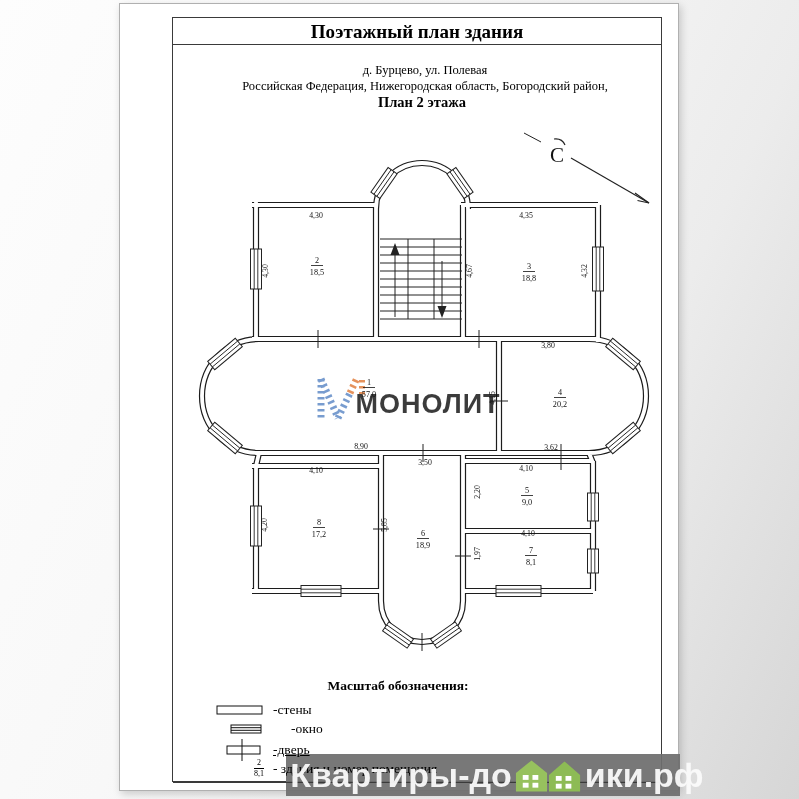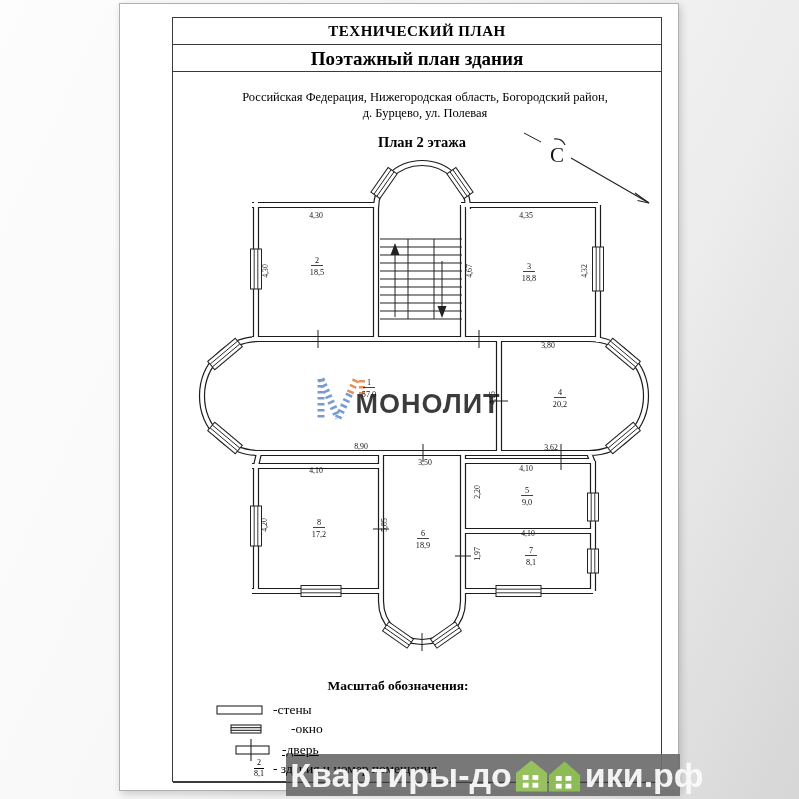--- a/index.html
+++ b/index.html
@@ -6,21 +6,21 @@
   body{width:799px;height:799px;font-family:"Liberation Serif","DejaVu Serif",serif;}
   .page{position:relative;width:799px;height:799px;overflow:hidden;
         background:linear-gradient(115deg,#fdfdfd 0%,#f8f8f8 40%,#ececec 70%,#d6d6d6 100%);}
   .sheet{position:absolute;left:119px;top:3px;width:560px;height:788px;background:#fff;
          border:1px solid #b0b0b0;box-shadow:2px 3px 8px rgba(0,0,0,.18);box-sizing:border-box;}
   .frame{position:absolute;left:52px;top:13px;width:490px;height:765px;border:1px solid #3a3a3a;box-sizing:border-box;}
   .hrow{width:100%;border-bottom:1px solid #3a3a3a;box-sizing:border-box;text-align:center;}
   .hrow1{height:27px;line-height:27px;font-size:15px;font-weight:bold;letter-spacing:.5px;}
   .hrow2{height:27px;line-height:27px;font-size:19px;font-weight:bold;}
   .address{margin-top:17px;text-align:center;font-size:12.5px;line-height:16px;padding-left:16px;}
-  .plan-title{margin-top:13px;text-align:center;font-size:14.5px;font-weight:bold;padding-left:10px;}
+  .plan-title{text-align:center;font-size:14.5px;font-weight:bold;padding-left:10px;}
   .plan-svg{position:absolute;left:71px;top:117px;}
   .scale-label{position:absolute;left:380px;top:646px;width:160px;font-size:13.5px;}
   .legend-title{position:absolute;left:130px;top:660px;width:190px;text-align:center;font-size:13.5px;font-weight:bold;z-index:35;}
   .lrow{position:absolute;display:flex;align-items:center;z-index:35;}
   .lsym{width:58px;display:flex;justify-content:flex-end;align-items:center;}
   .llabel{margin-left:9px;font-size:13.5px;white-space:nowrap;}
   .frac{display:inline-block;text-align:center;font-size:8px;line-height:8px;}
   .frac .num{display:block;border-bottom:1px solid #000;padding:0 3px 1px;}
   .frac .den{display:block;padding-top:1px;}
   .band-bg{position:absolute;left:166px;top:750px;width:394px;height:42px;
@@ -39,25 +39,24 @@
   .win line{stroke:#222;stroke-width:.9;}
   .mono-text{font-family:"Liberation Sans","DejaVu Sans",sans-serif;font-weight:bold;
              font-size:27px;letter-spacing:1px;text-anchor:middle;}
 </style>
 </head>
 <body>
 
 <div class="page">
   <div class="sheet">
     <div class="frame">
-      <div class="hrow hrow1">ТЕХНИЧЕСКИЙ ПЛАН</div>
       <div class="hrow hrow2">Поэтажный план здания</div>
       <div class="address">
+        <div>д. Бурцево, ул. Полевая</div>
         <div>Российская Федерация, Нижегородская область, Богородский район,</div>
-        <div>д. Бурцево, ул. Полевая</div>
       </div>
       <div class="plan-title">План 2 этажа</div>
 
       <div class="legend-title">Масштаб обозначения:</div>
 
       <div class="lrow" style="left:33px;top:684px;">
         <span class="lsym">
           <svg width="48" height="12">
               <rect x="1" y="2" width="45" height="8" fill="#fff" stroke="#111"></rect>
             </svg>
@@ -67,21 +66,21 @@
       <div class="lrow" style="left:33px;top:703px;gap:18px;">
         <span class="lsym">
           <svg width="34" height="12">
               <rect x="1" y="2" width="30" height="8" fill="#fff" stroke="#111"></rect>
             <line x1="1" y1="4.7" x2="31" y2="4.7" stroke="#111" stroke-width="1"></line>
             <line x1="1" y1="7.3" x2="31" y2="7.3" stroke="#111" stroke-width="1"></line>
             </svg>
         </span>
         <span class="llabel">-окно</span>
       </div>
-      <div class="lrow" style="left:42px;top:721px;text-decoration:underline;">
+      <div class="lrow" style="left:33px;top:721px;text-decoration:underline;">
         <span class="lsym">
           <svg width="40" height="22">
               <rect x="3" y="7" width="33" height="8" fill="#fff" stroke="#111"></rect>
             <line x1="18" y1="0" x2="18" y2="22" stroke="#111" stroke-width="1"></line>
             </svg>
         </span>
         <span class="llabel">-дверь</span>
       </div>
       <div class="lrow" style="left:33px;top:741px;">
         <span class="lsym">

